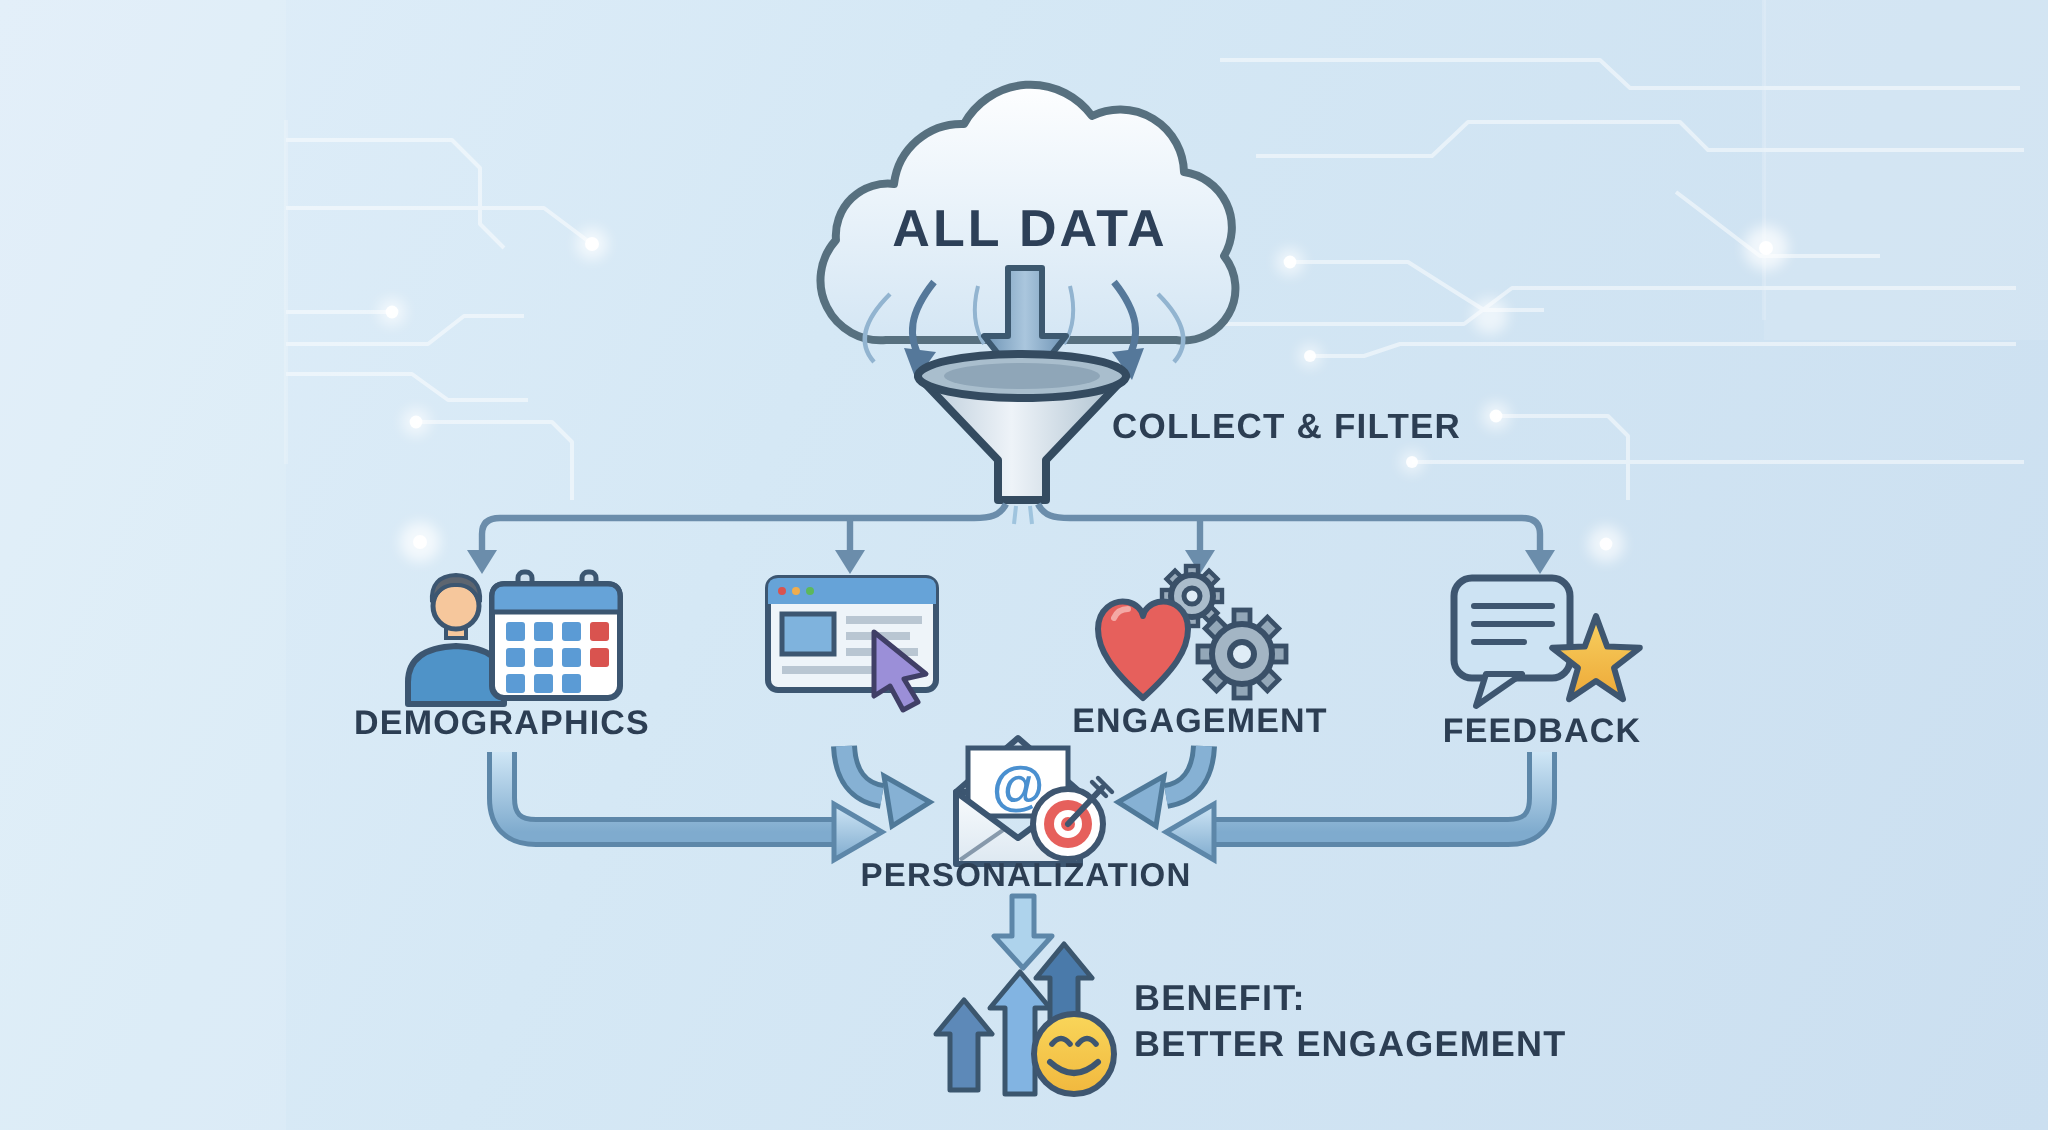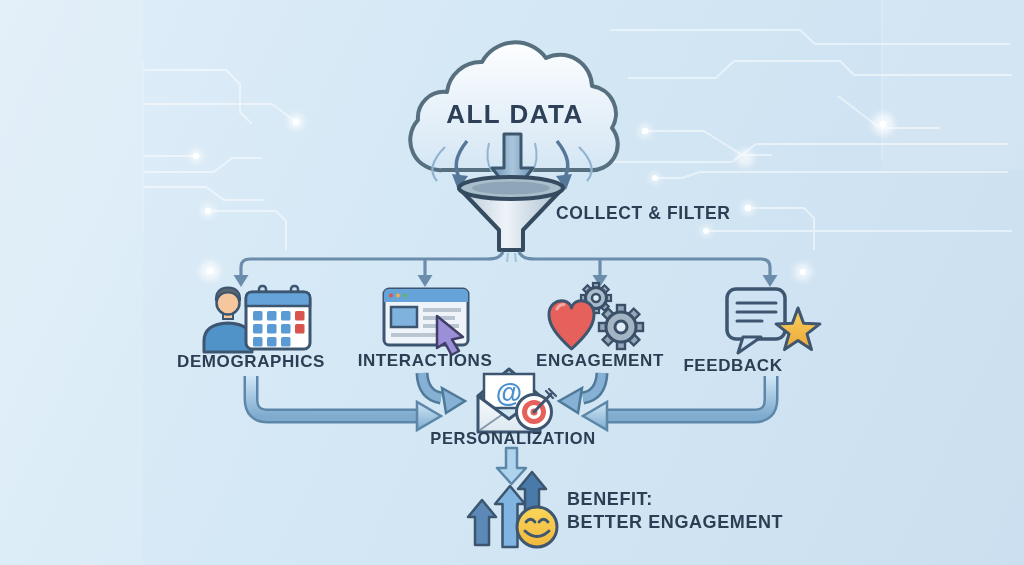--- a/index.html
+++ b/index.html
@@ -290,23 +290,22 @@
       <path d="M 526 522 Q 530.5 516.5 535 522 M 539 522 Q 543.5 516.5 548 522" stroke="#3e5670" stroke-width="2.8" fill="none" stroke-linecap="round"></path>
       <path d="M 525 531 Q 537 542 549 531" stroke="#3e5670" stroke-width="3" fill="none" stroke-linecap="round"></path>
     </g>
   </svg>
 
   <div class="lbl lbl-funnel" style="left:556px;top:203px;">COLLECT &amp; FILTER</div>
 
   <div class="lbl lbl-cloud center" style="left:515px;top:99px;">ALL DATA</div>
 
   <div class="lbl lbl-cat center" style="left:251px;top:352px;">DEMOGRAPHICS</div>
-  <div class="lbl lbl-cat center" style="left:425px;top:351px;">INTERACTIONS</div>
   <div class="lbl lbl-cat center" style="left:600px;top:351px;">ENGAGEMENT</div>
-  <div class="lbl lbl-cat center" style="left:733px;top:356px;">FEEDBACK</div>
+  <div class="lbl lbl-cat center" style="left:771px;top:356px;">FEEDBACK</div>
 
   <div class="lbl lbl-pers center" style="left:513px;top:429px;">PERSONALIZATION</div>
 
   <div class="lbl lbl-benefit" style="left:567px;top:488px;">
     <div>BENEFIT:</div>
     <div>BETTER ENGAGEMENT</div>
   </div>
 
 </div>
 

